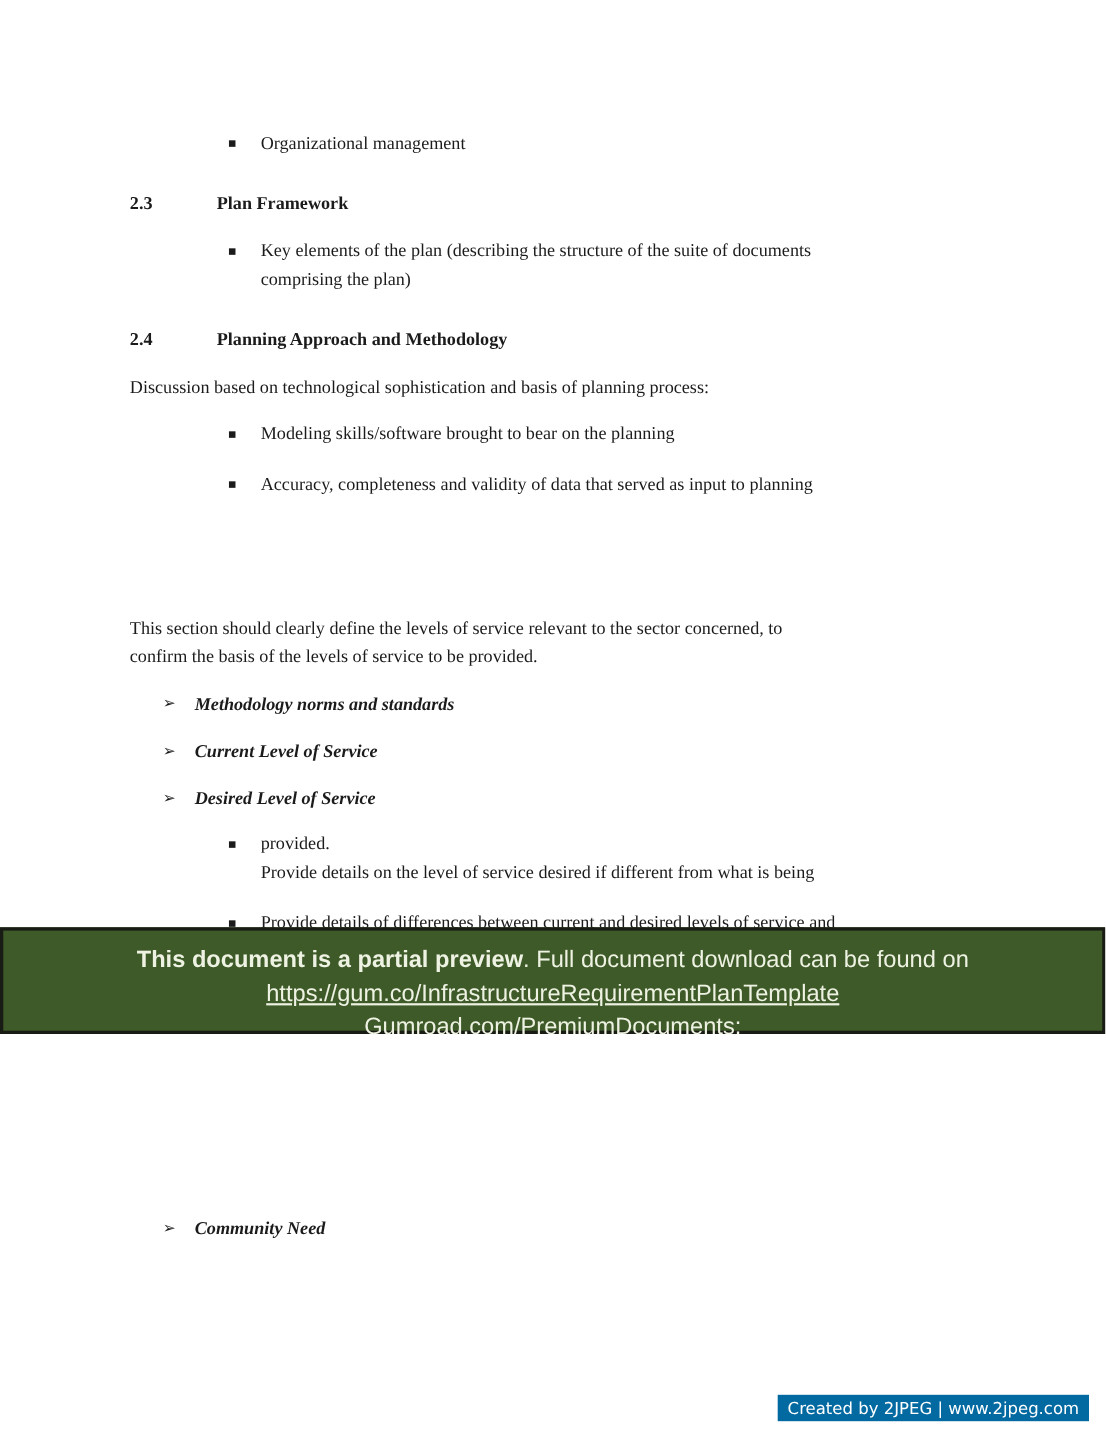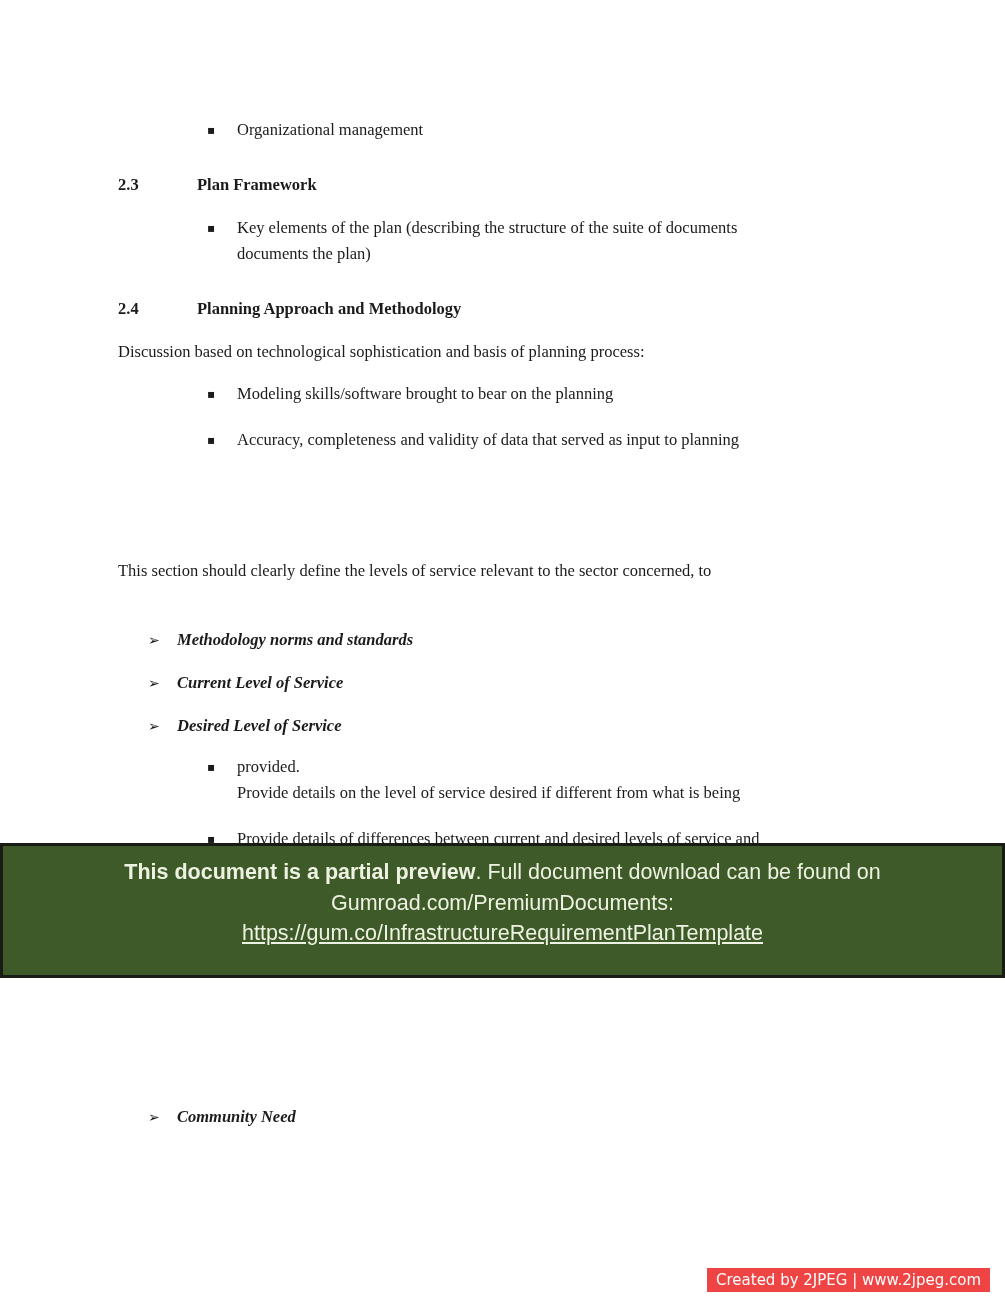--- a/index.html
+++ b/index.html
@@ -32,38 +32,38 @@
   
   .ar-li { left: 148px; display: flex; font-weight: bold; font-style: italic; }
   .ar-li .ar {
     display: inline-block; width: 29px; flex: 0 0 29px;
     font-family: "DejaVu Sans", sans-serif; font-size: 14px; line-height: 26px;
     font-style: normal; font-weight: normal;
   }
 
   
   .banner {
-    position: absolute; left: 0; top: 843px; width: 1005px; height: 135px;
+    position: absolute; left: 0; top: 843px; width: 1005px; height: 97px;
     box-sizing: border-box;
     background: #3e5a28;
     border: 3px solid #191c15;
     z-index: 5;
     font-family: "Liberation Sans", sans-serif;
     color: #eef2e2;
     font-size: 21.5px; line-height: 30.5px;
     text-align: center;
     padding-top: 11px;
   }
   .banner .b-bold { font-weight: bold; }
   .banner-link { color: #eef2e2; text-decoration: underline; cursor: pointer; }
 
   
   .watermark {
     position: absolute; top: 1268px; right: 15px; height: 24px;
-    background: #ef4444; color: #ffffff;
+    background: #0369a1; color: #ffffff;
     font-family: "DejaVu Sans", sans-serif; font-size: 15px; line-height: 24px;
     padding: 0 9px;
   }
 </style>
 </head>
 <body>
 
 <div class="page">
 
   <div class="block sq-li" style="top:117px">
@@ -72,21 +72,21 @@
   </div>
 
   <div class="block h2" style="top:172px">
     <span class="h-num">2.3</span><span class="h-title">Plan Framework</span>
   </div>
 
   <div class="block sq-li" style="top:215px">
     <span class="sq">▪</span>
     <span class="li-text">
       <div>Key elements of the plan (describing the structure of the suite of documents</div>
-      <div>documents the plan)</div>
+      <div>comprising the plan)</div>
     </span>
   </div>
 
   <div class="block h2" style="top:296px">
     <span class="h-num">2.4</span><span class="h-title">Planning Approach and Methodology</span>
   </div>
 
   <div class="block para" style="top:339px">Discussion based on technological sophistication and basis of planning process:</div>
 
   <div class="block sq-li" style="top:381px">
@@ -95,20 +95,21 @@
   </div>
 
   <div class="block sq-li" style="top:427px">
     <span class="sq">▪</span>
     <span class="li-text">Accuracy, completeness and validity of data that served as input to planning</span>
   </div>
 
 
   <div class="block para" style="top:558px">
     <div>This section should clearly define the levels of service relevant to the sector concerned, to</div>
+    <div>confirm the basis of the levels of service to be provided.</div>
   </div>
 
   <div class="block ar-li" style="top:627px">
     <span class="ar">➢</span>
     <span class="li-text">Methodology norms and standards</span>
   </div>
 
   <div class="block ar-li" style="top:670px">
     <span class="ar">➢</span>
     <span class="li-text">Current Level of Service</span>
@@ -129,24 +130,24 @@
 
   <div class="block sq-li" style="top:826px">
     <span class="sq">▪</span>
     <span class="li-text">Provide details of differences between current and desired levels of service and</span>
   </div>
 
   <div class="banner">
     <div class="banner-line">
       <span class="b-bold">This document is a partial preview</span><span>. Full document download can be found on</span>
     </div>
-    <div class="banner-line">Gumroad.com/PremiumDocuments:</div>
     <div class="banner-line">
       <a class="banner-link">https://gum.co/InfrastructureRequirementPlanTemplate</a>
     </div>
+    <div class="banner-line">Gumroad.com/PremiumDocuments:</div>
   </div>
 
 
 
   <div class="block ar-li" style="top:1104px">
     <span class="ar">➢</span>
     <span class="li-text">Community Need</span>
   </div>
 
   <div class="watermark">Created by 2JPEG | www.2jpeg.com</div>

